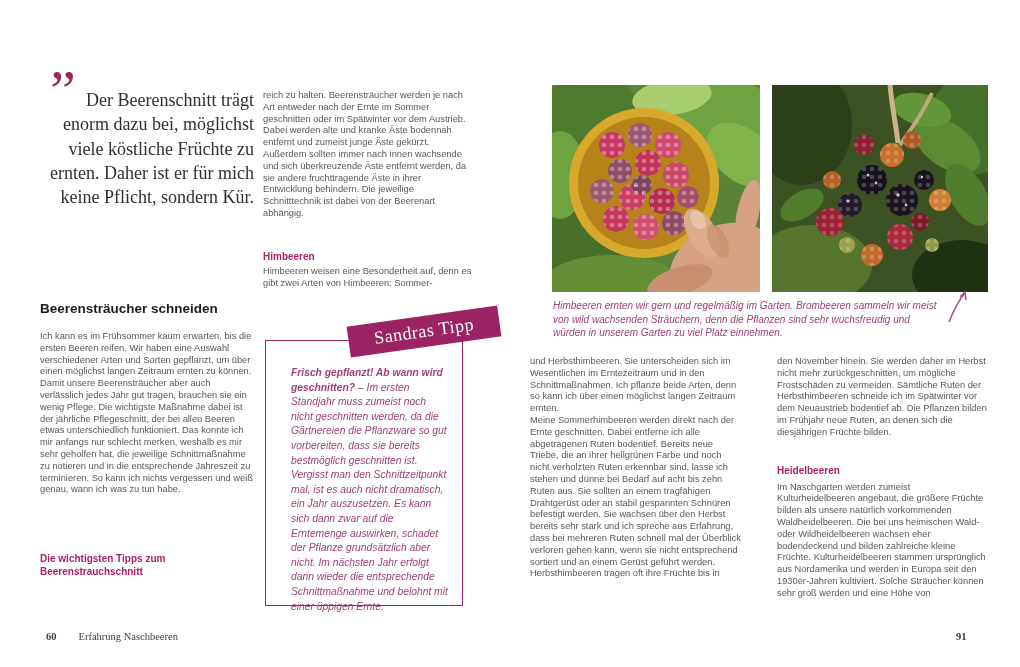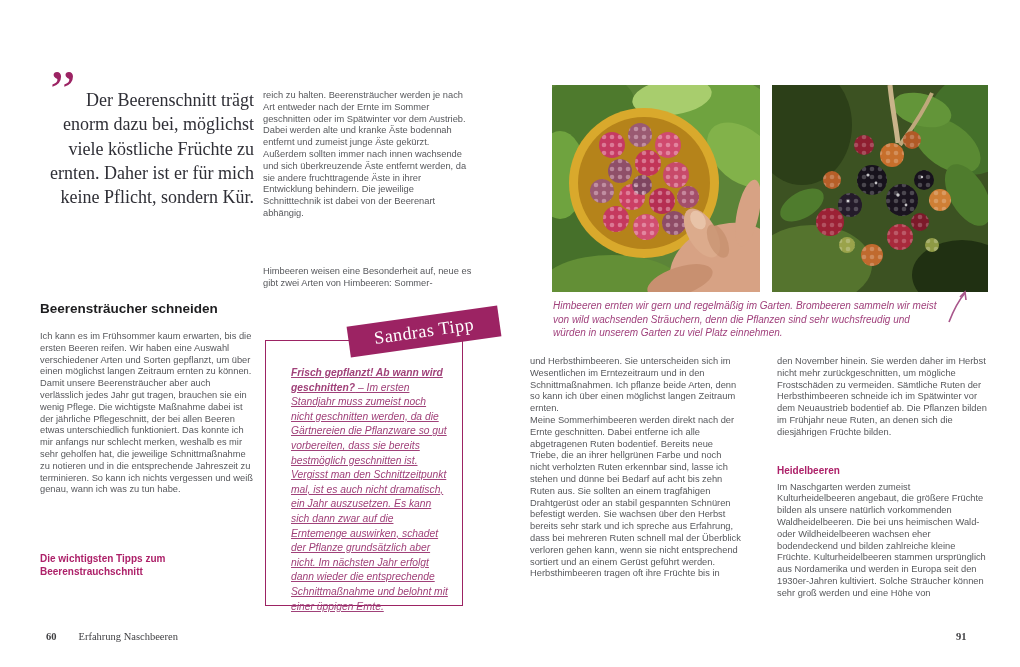--- a/index.html
+++ b/index.html
@@ -28,21 +28,21 @@
   .mid-body1{left:263px;top:90px;width:210px;}
   .mid-sub{left:263px;top:250px;width:210px;}
   .mid-body2{left:263px;top:266px;width:210px;}
 
   .tip-box{left:265px;top:340px;width:198px;height:266px;border:1.5px solid #9c2363;
     box-sizing:border-box;}
   .tip-banner{left:348px;top:316px;width:152px;height:31px;background:#9c2363;
     transform:rotate(-8deg);display:flex;align-items:center;justify-content:center;
     font-family:"Liberation Serif",serif;font-size:18px;color:#ffffff;letter-spacing:.5px;z-index:3;}
   .tip-text{left:291px;top:366px;width:158px;font-size:10.3px;line-height:14.6px;
-    font-style:italic;color:#a04179;text-decoration:underline;}
+    font-style:italic;color:#a04179;}
   .tip-lead{font-weight:bold;}
 
   
   .photo{top:85px;height:207px;}
   .photo1{left:552px;width:208px;}
   .photo2{left:772px;width:216px;}
   .caption{left:553px;top:299px;width:392px;font-size:10px;line-height:13.5px;
     font-style:italic;color:#a0417c;}
   .arrow{left:946px;top:289px;}
   .col1{left:530px;top:356px;width:211px;}
@@ -62,21 +62,22 @@
   <p class="abs bodytext left-body1">Ich kann es im Frühsommer kaum erwarten, bis die ersten Beeren reifen. Wir haben eine Auswahl verschiedener Arten und Sorten gepflanzt, um über einen möglichst langen Zeitraum ernten zu können. Damit unsere Beerensträucher aber auch verlässlich jedes Jahr gut tragen, brauchen sie ein wenig Pflege. Die wichtigste Maßnahme dabei ist der jährliche Pflegeschnitt, der bei allen Beeren etwas unterschiedlich funktioniert. Das konnte ich mir anfangs nur schlecht merken, weshalb es mir sehr geholfen hat, die jeweilige Schnittmaßnahme zu notieren und in die entsprechende Jahreszeit zu terminieren. So kann ich nichts vergessen und weiß genau, wann ich was zu tun habe.</p>
 
   <div class="abs sub-heading left-sub">Die wichtigsten Tipps zum Beerenstrauchschnitt</div>
 
 
   <div class="abs footer-left">
     <span class="pnum">60</span><span>Erfahrung Naschbeeren</span>
   </div>
 
   <p class="abs bodytext mid-body1">reich zu halten. Beerensträucher werden je nach Art entweder nach der Ernte im Sommer geschnitten oder im Spätwinter vor dem Austrieb. Dabei werden alte und kranke Äste bodennah entfernt und zumeist junge Äste gekürzt. Außerdem sollten immer nach innen wachsende und sich überkreuzende Äste entfernt werden, da sie andere fruchttragende Äste in ihrer Entwicklung behindern. Die jeweilige Schnitttechnik ist dabei von der Beerenart abhängig.</p>
-  <p class="abs bodytext mid-body2">Himbeeren weisen eine Besonderheit auf, neue es gibt zwei Arten von Himbeeren: Sommer-</p>
+  <div class="abs sub-heading mid-sub">Himbeeren</div>
+  <p class="abs bodytext mid-body2">Himbeeren weisen eine Besonderheit auf, denn es gibt zwei Arten von Himbeeren: Sommer-</p>
 
   <div class="abs tip-box"></div>
   <div class="abs tip-banner">Sandras Tipp</div>
   <p class="abs tip-text"><span class="tip-lead">Frisch gepflanzt! Ab wann wird geschnitten?</span><span> – Im ersten Standjahr muss zumeist noch nicht geschnitten werden, da die Gärtnereien die Pflanzware so gut vorbereiten, dass sie bereits bestmöglich geschnitten ist. Vergisst man den Schnittzeitpunkt mal, ist es auch nicht dramatisch, ein Jahr auszusetzen. Es kann sich dann zwar auf die Erntemenge auswirken, schadet der Pflanze grundsätzlich aber nicht. Im nächsten Jahr erfolgt dann wieder die entsprechende Schnittmaßnahme und belohnt mit einer üppigen Ernte.</span></p>
 
   <svg class="abs photo photo1" viewBox="0 0 208 207" width="208" height="207">
     <defs>
       <pattern id="dr1" width="8" height="8" patternUnits="userSpaceOnUse">
         <circle cx="4" cy="4" r="2.3" fill="#ffe3ec" opacity="0.38"></circle>
       </pattern>

